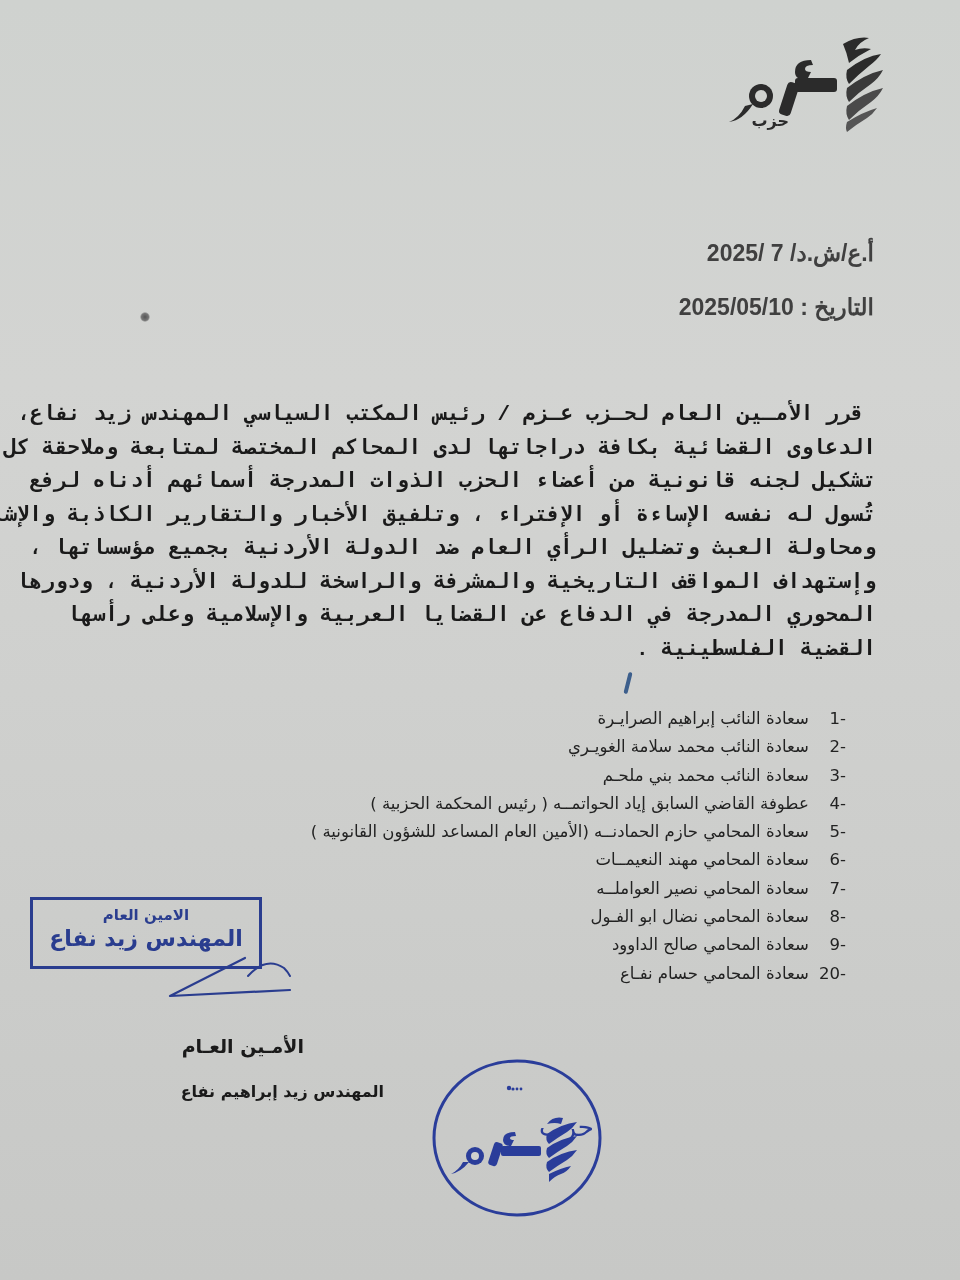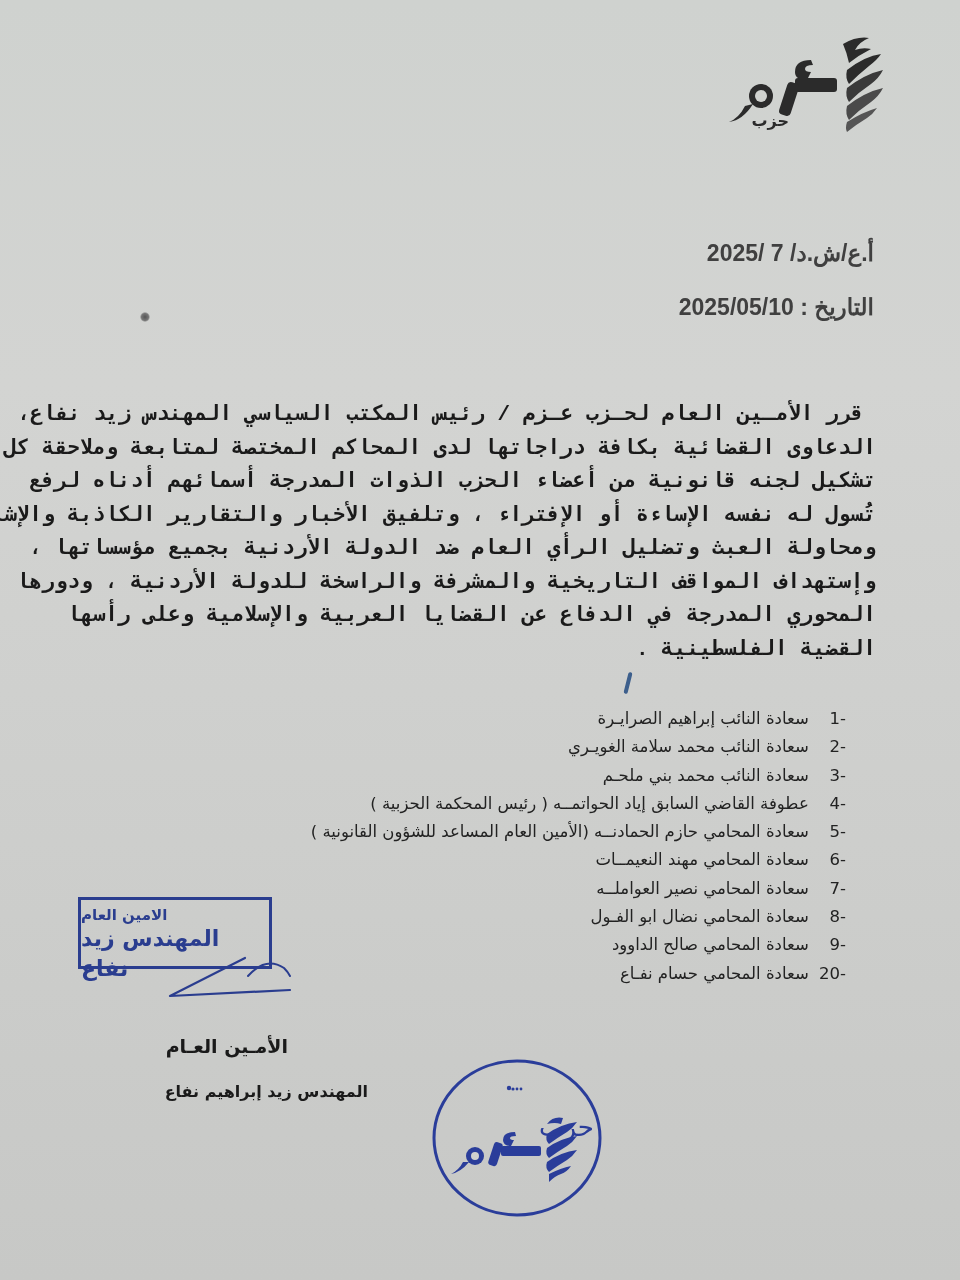--- a/index.html
+++ b/index.html
@@ -95,30 +95,29 @@
     }
     .names-list .num {
       display: inline-block;
       min-width: 32px;
       text-align: right;
     }
     .stamp-box {
       position: absolute;
       left: 30px;
       top: 897px;
-      width: 194px;
+      width: 232px;
       height: 72px;
       border: 3px solid #2a3d8f;
       box-sizing: border-box;
       direction: rtl;
-      text-align: left;
+      text-align: center;
       color: #2a3d8f;
       font-family: "DejaVu Sans", sans-serif;
       font-weight: bold;
-      margin-left: 48px;
     }
     .stamp-title {
       display: block;
       font-size: 15px;
       margin-top: 6px;
       line-height: 18px;
     }
     .stamp-name {
       display: block;
       font-size: 22px;
@@ -126,21 +125,21 @@
     }
     .signature {
       position: absolute;
       left: 150px;
       top: 950px;
       width: 150px;
       height: 60px;
     }
     .sig-block {
       position: absolute;
-      right: 592px;
+      right: 576px;
       top: 1034px;
       direction: rtl;
       text-align: center;
       font-family: "DejaVu Sans", sans-serif;
       font-weight: bold;
       color: #1a1a1a;
       margin-left: 32px;
     }
     .sig-title {
       display: block;

